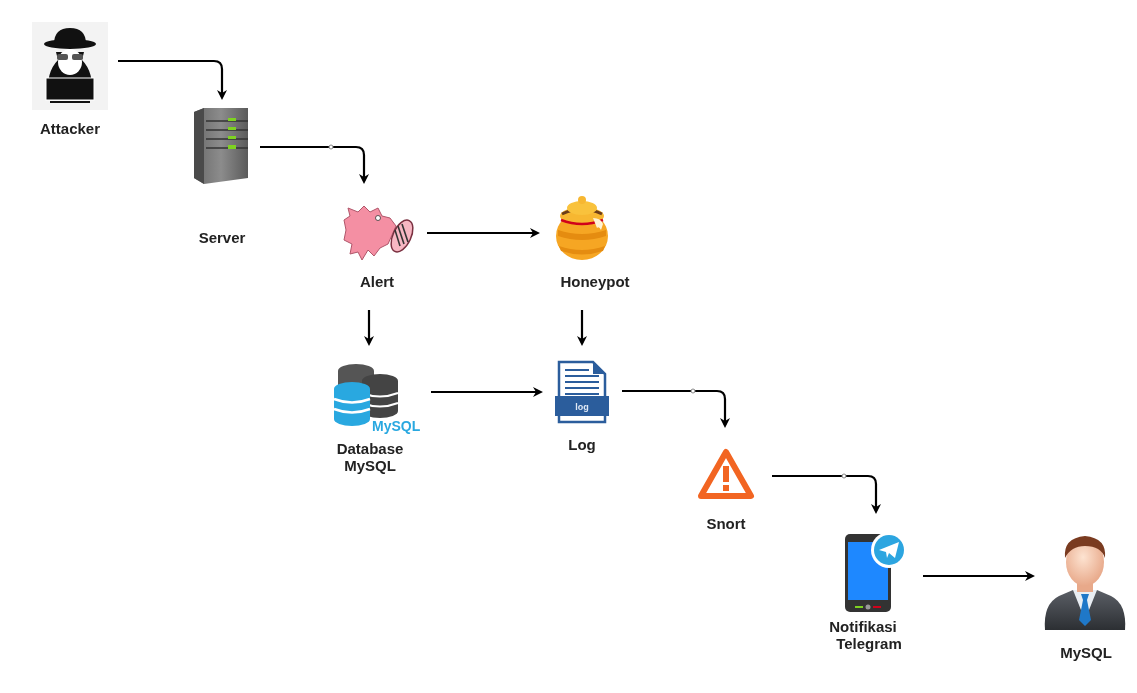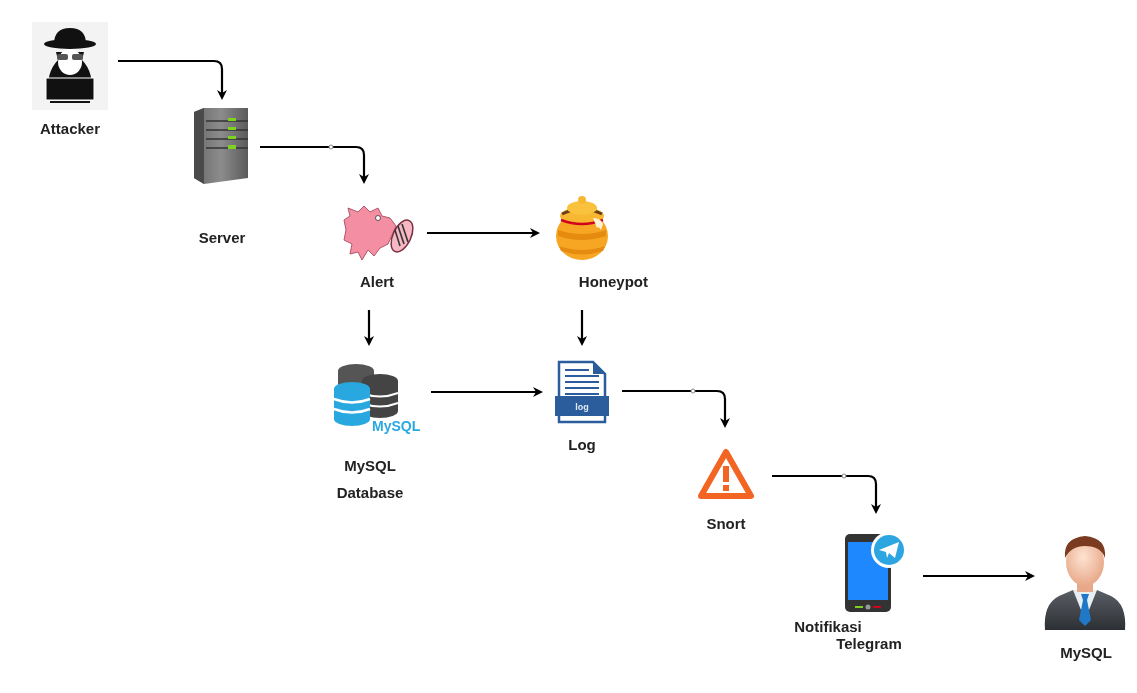--- a/index.html
+++ b/index.html
@@ -97,21 +97,21 @@
     <ellipse cx="29" cy="40" rx="26" ry="24" fill="#f6a623"></ellipse>
     <path d="M5,34 Q29,42 53,34 L53,40 Q29,48 5,40 Z" fill="#e58c10"></path>
     <path d="M6,50 Q29,58 52,50 L50,55 Q29,62 8,55 Z" fill="#e58c10"></path>
     <ellipse cx="29" cy="20" rx="22" ry="9" fill="#f7b731"></ellipse>
     <path d="M9,18 Q29,8 49,18" fill="none" stroke="#6b3d1a" stroke-width="3"></path>
     <ellipse cx="29" cy="12" rx="15" ry="7" fill="#f9c23c"></ellipse>
     <circle cx="29" cy="4" r="4" fill="#f7b731"></circle>
     <path d="M8,24 Q29,32 50,24" fill="none" stroke="#d0021b" stroke-width="2.5"></path>
     <path d="M40,22 Q48,22 50,28 L48,34 Q46,30 44,32 Z" fill="#fff3d6"></path>
   </svg>
-  <div class="label" style="left:568px;top:273px;width:80px;text-align:right;">Honeypot</div>
+  <div class="label" style="left:555px;top:273px;width:80px;">Honeypot</div>
 </div>
 
 <div class="node" style="left:0;top:0;">
   <svg class="icon" style="left:332px;top:363px;" width="92" height="72" viewBox="0 0 92 72">
     <g fill="#555">
       <ellipse cx="24" cy="8" rx="18" ry="7"></ellipse>
       <rect x="6" y="8" width="36" height="26"></rect>
     </g>
     <g fill="#444">
       <ellipse cx="48" cy="18" rx="18" ry="7"></ellipse>
@@ -126,21 +126,21 @@
       <ellipse cx="20" cy="26" rx="18" ry="7"></ellipse>
       <rect x="2" y="26" width="36" height="30"></rect>
       <ellipse cx="20" cy="56" rx="18" ry="7"></ellipse>
     </g>
     <g stroke="#fff" stroke-width="2.5" fill="none">
       <path d="M2,36 Q20,43 38,36"></path>
         <path d="M2,46 Q20,53 38,46"></path>
     </g>
     <text x="40" y="68" fill="#29a8e0" font-family="Liberation Sans, sans-serif" font-size="14" font-weight="bold">MySQL</text>
   </svg>
-  <div class="label" style="left:330px;top:440px;width:80px;margin-top:44px;">Database</div>
+  <div class="label" style="left:330px;top:440px;width:80px;">Database</div>
   <div class="label" style="left:330px;top:457px;width:80px;">MySQL</div>
 </div>
 
 <div class="node" style="left:0;top:0;">
   <svg class="icon" style="left:553px;top:360px;" width="56" height="66" viewBox="0 0 56 66">
     <path d="M6,2 L40,2 L52,14 L52,40 L6,40 Z" fill="#fff" stroke="#2b5d9c" stroke-width="2.5"></path>
     <path d="M40,2 L40,14 L52,14" fill="#2b5d9c"></path>
     <g stroke="#2b5d9c" stroke-width="2">
       <line x1="12" y1="10" x2="36" y2="10"></line>
         <line x1="12" y1="16" x2="46" y2="16"></line>
@@ -168,21 +168,21 @@
   <svg class="icon" style="left:843px;top:530px;" width="68" height="82" viewBox="0 0 68 82">
     <rect x="2" y="4" width="46" height="78" rx="5" fill="#333"></rect>
     <rect x="5" y="12" width="40" height="58" fill="#1e88ff"></rect>
     <rect x="12" y="76" width="8" height="2" fill="#7ed321"></rect>
     <circle cx="25" cy="77" r="2.5" fill="#999"></circle>
     <rect x="30" y="76" width="8" height="2" fill="#d0021b"></rect>
     <circle cx="46" cy="20" r="18" fill="#fff"></circle>
     <circle cx="46" cy="20" r="15" fill="#2ca5e0"></circle>
     <path d="M36,20 L56,12 L52,28 L46,23 L44,28 L43,22 Z" fill="#fff"></path>
   </svg>
-  <div class="label" style="left:788px;top:618px;width:80px;">Notifikasi</div>
+  <div class="label" style="left:823px;top:618px;width:80px;">Notifikasi</div>
   <div class="label" style="left:829px;top:635px;width:80px;text-align:center;">Telegram</div>
 </div>
 
 <div class="node" style="left:0;top:0;">
   <svg class="icon" style="left:1041px;top:530px;" width="88" height="106" viewBox="0 0 88 106">
     <defs>
       <radialGradient id="skin" cx="0.45" cy="0.4" r="0.6">
         <stop offset="0" stop-color="#fde3d1"></stop>
           <stop offset="1" stop-color="#e8a98a"></stop>
       </radialGradient>

